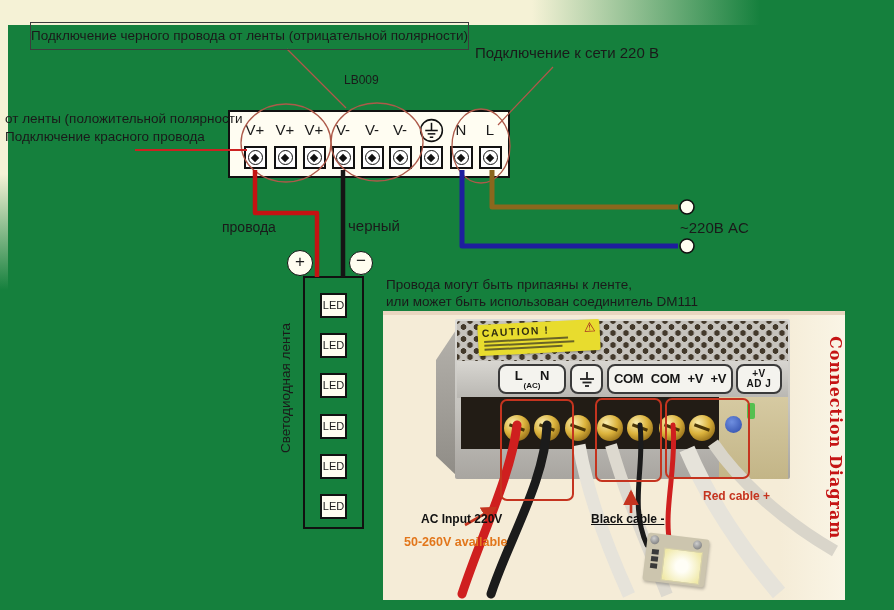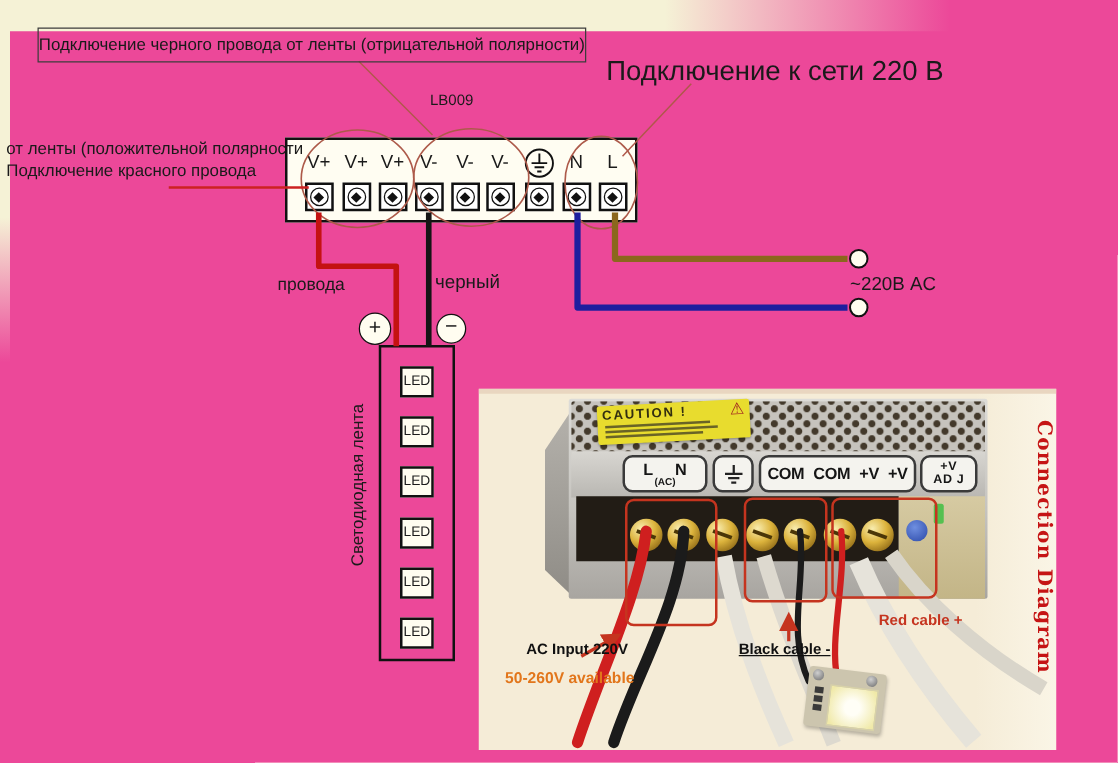--- a/index.html
+++ b/index.html
@@ -1,25 +1,25 @@
 <!DOCTYPE html>
 <html><head>
 <meta charset="utf-8">
 <style>
   html,body{margin:0;padding:0;}
   body{font-family:"Liberation Sans", sans-serif; background:#FFFDF0;}
-  .page{position:relative;width:894px;height:610px;background:#ec4899;overflow:hidden;color:#1a1a1a;}
+  .page{position:relative;width:894px;height:610px;background:#15803d;overflow:hidden;color:#1a1a1a;}
   .abs{position:absolute;}
   
   .band-top{left:0;top:0;width:760px;height:25px;background:linear-gradient(to right,#f5f2d6 0%,#f5f2d6 70%,rgba(245,242,214,0) 100%);z-index:1;}
   .band-left{left:0;top:0;width:8px;height:290px;background:linear-gradient(to bottom,#f5f2d6 0%,#f5f2d6 60%,rgba(245,242,214,0) 100%);z-index:1;}
 
   
   .top-note-box{left:30px;top:22px;width:437px;height:26px;border:1px solid #3c3c3c;font-size:13.5px;line-height:25px;text-align:center;z-index:4;background:transparent;}
-  .mains-note{left:485px;top:44px;font-size:22px;z-index:4;}
+  .mains-note{left:475px;top:44px;font-size:15px;z-index:4;}
   .model{left:344px;top:73px;font-size:12px;z-index:4;}
   .left-note{left:5px;top:110px;font-size:13.5px;line-height:18px;z-index:4;}
   .red-label{left:222px;top:219px;font-size:14px;z-index:4;}
   .black-label{left:348px;top:217px;font-size:15px;z-index:4;}
   .mains-voltage{left:680px;top:219px;font-size:15px;z-index:4;}
   .solder-note{left:386px;top:276px;font-size:13.5px;line-height:17px;z-index:4;}
 
   
   .tblock{left:228px;top:110px;width:282px;height:68px;border:2px solid #111;box-sizing:border-box;background:#FFFDF2;z-index:2;}
   .tcell{position:absolute;width:30px;text-align:center;}
@@ -204,20 +204,24 @@
   <div class="abs led-box">
     <div class="led-cell">LED</div>
     <div class="led-cell">LED</div>
     <div class="led-cell">LED</div>
     <div class="led-cell">LED</div>
     <div class="led-cell">LED</div>
     <div class="led-cell">LED</div>
   </div>
   <div class="abs strip-title">Светодиодная лента</div>
 
+  <div class="abs solder-note">
+    <div>Провода могут быть припаяны к ленте,</div>
+    <div>или может быть использован соединитель DM111</div>
+  </div>
 
   <div class="abs photo">
     <div class="abs pinkstrip"></div>
     <div class="abs sideface"></div>
 
     <div class="abs case">
       <div class="perf"></div>
       <div class="caution">
         <div class="caution-row">
           <span class="caution-txt">CAUTION !</span>

